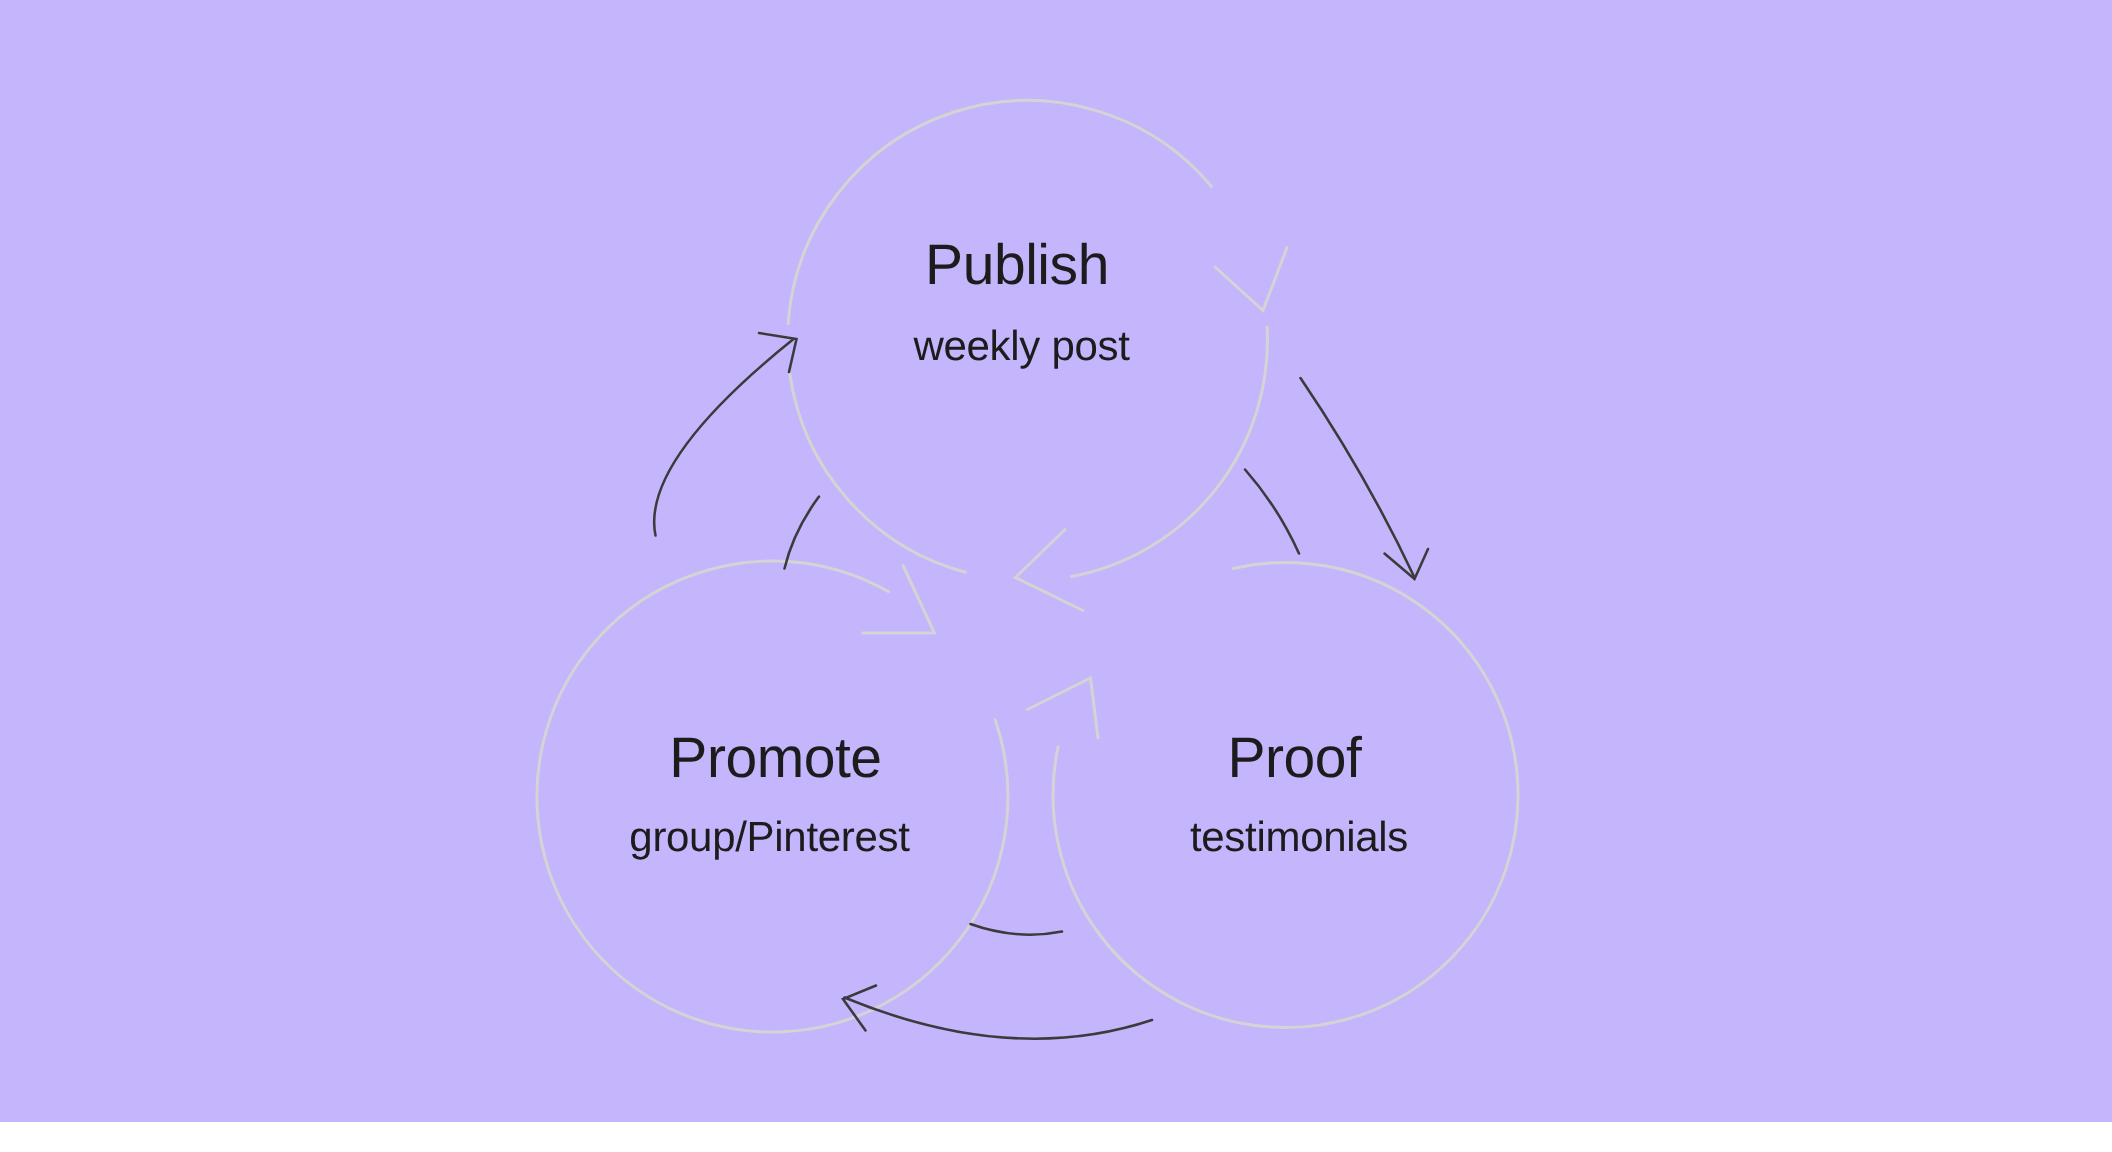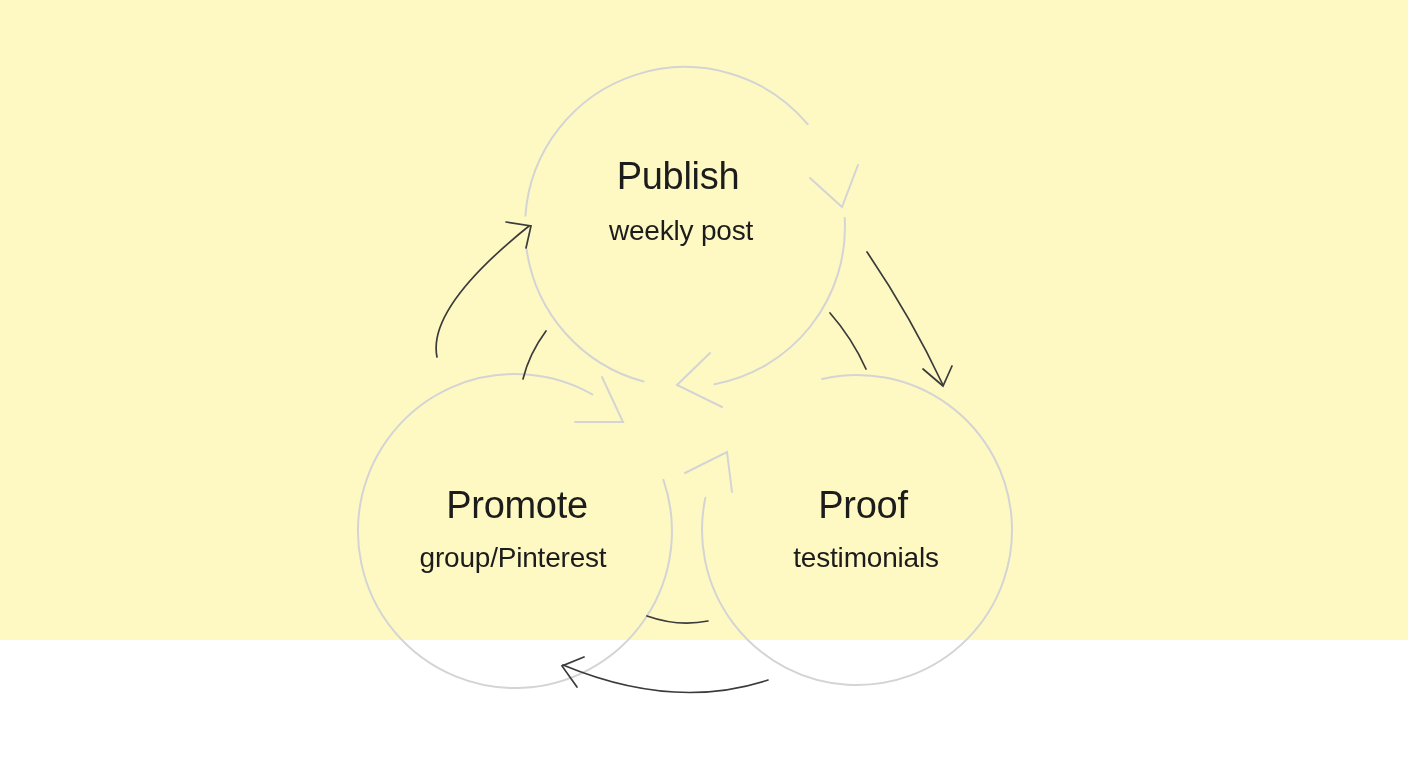--- a/index.html
+++ b/index.html
@@ -7,22 +7,22 @@
     padding: 0;
     width: 1408px;
     height: 768px;
     background: #ffffff;
     overflow: hidden;
     font-family: "Liberation Sans", sans-serif;
   }
   .stage {
     position: relative;
     width: 1408px;
-    height: 640px;
-    background: #fef9c3;
+    height: 748px;
+    background: #c4b5fd;
   }
   svg { display: block; }
   .node-title {
     font-family: "Liberation Sans", sans-serif;
     font-size: 38px;
     font-weight: 400;
     letter-spacing: -0.3px;
   }
   .node-subtitle {
     font-family: "Liberation Sans", sans-serif;

